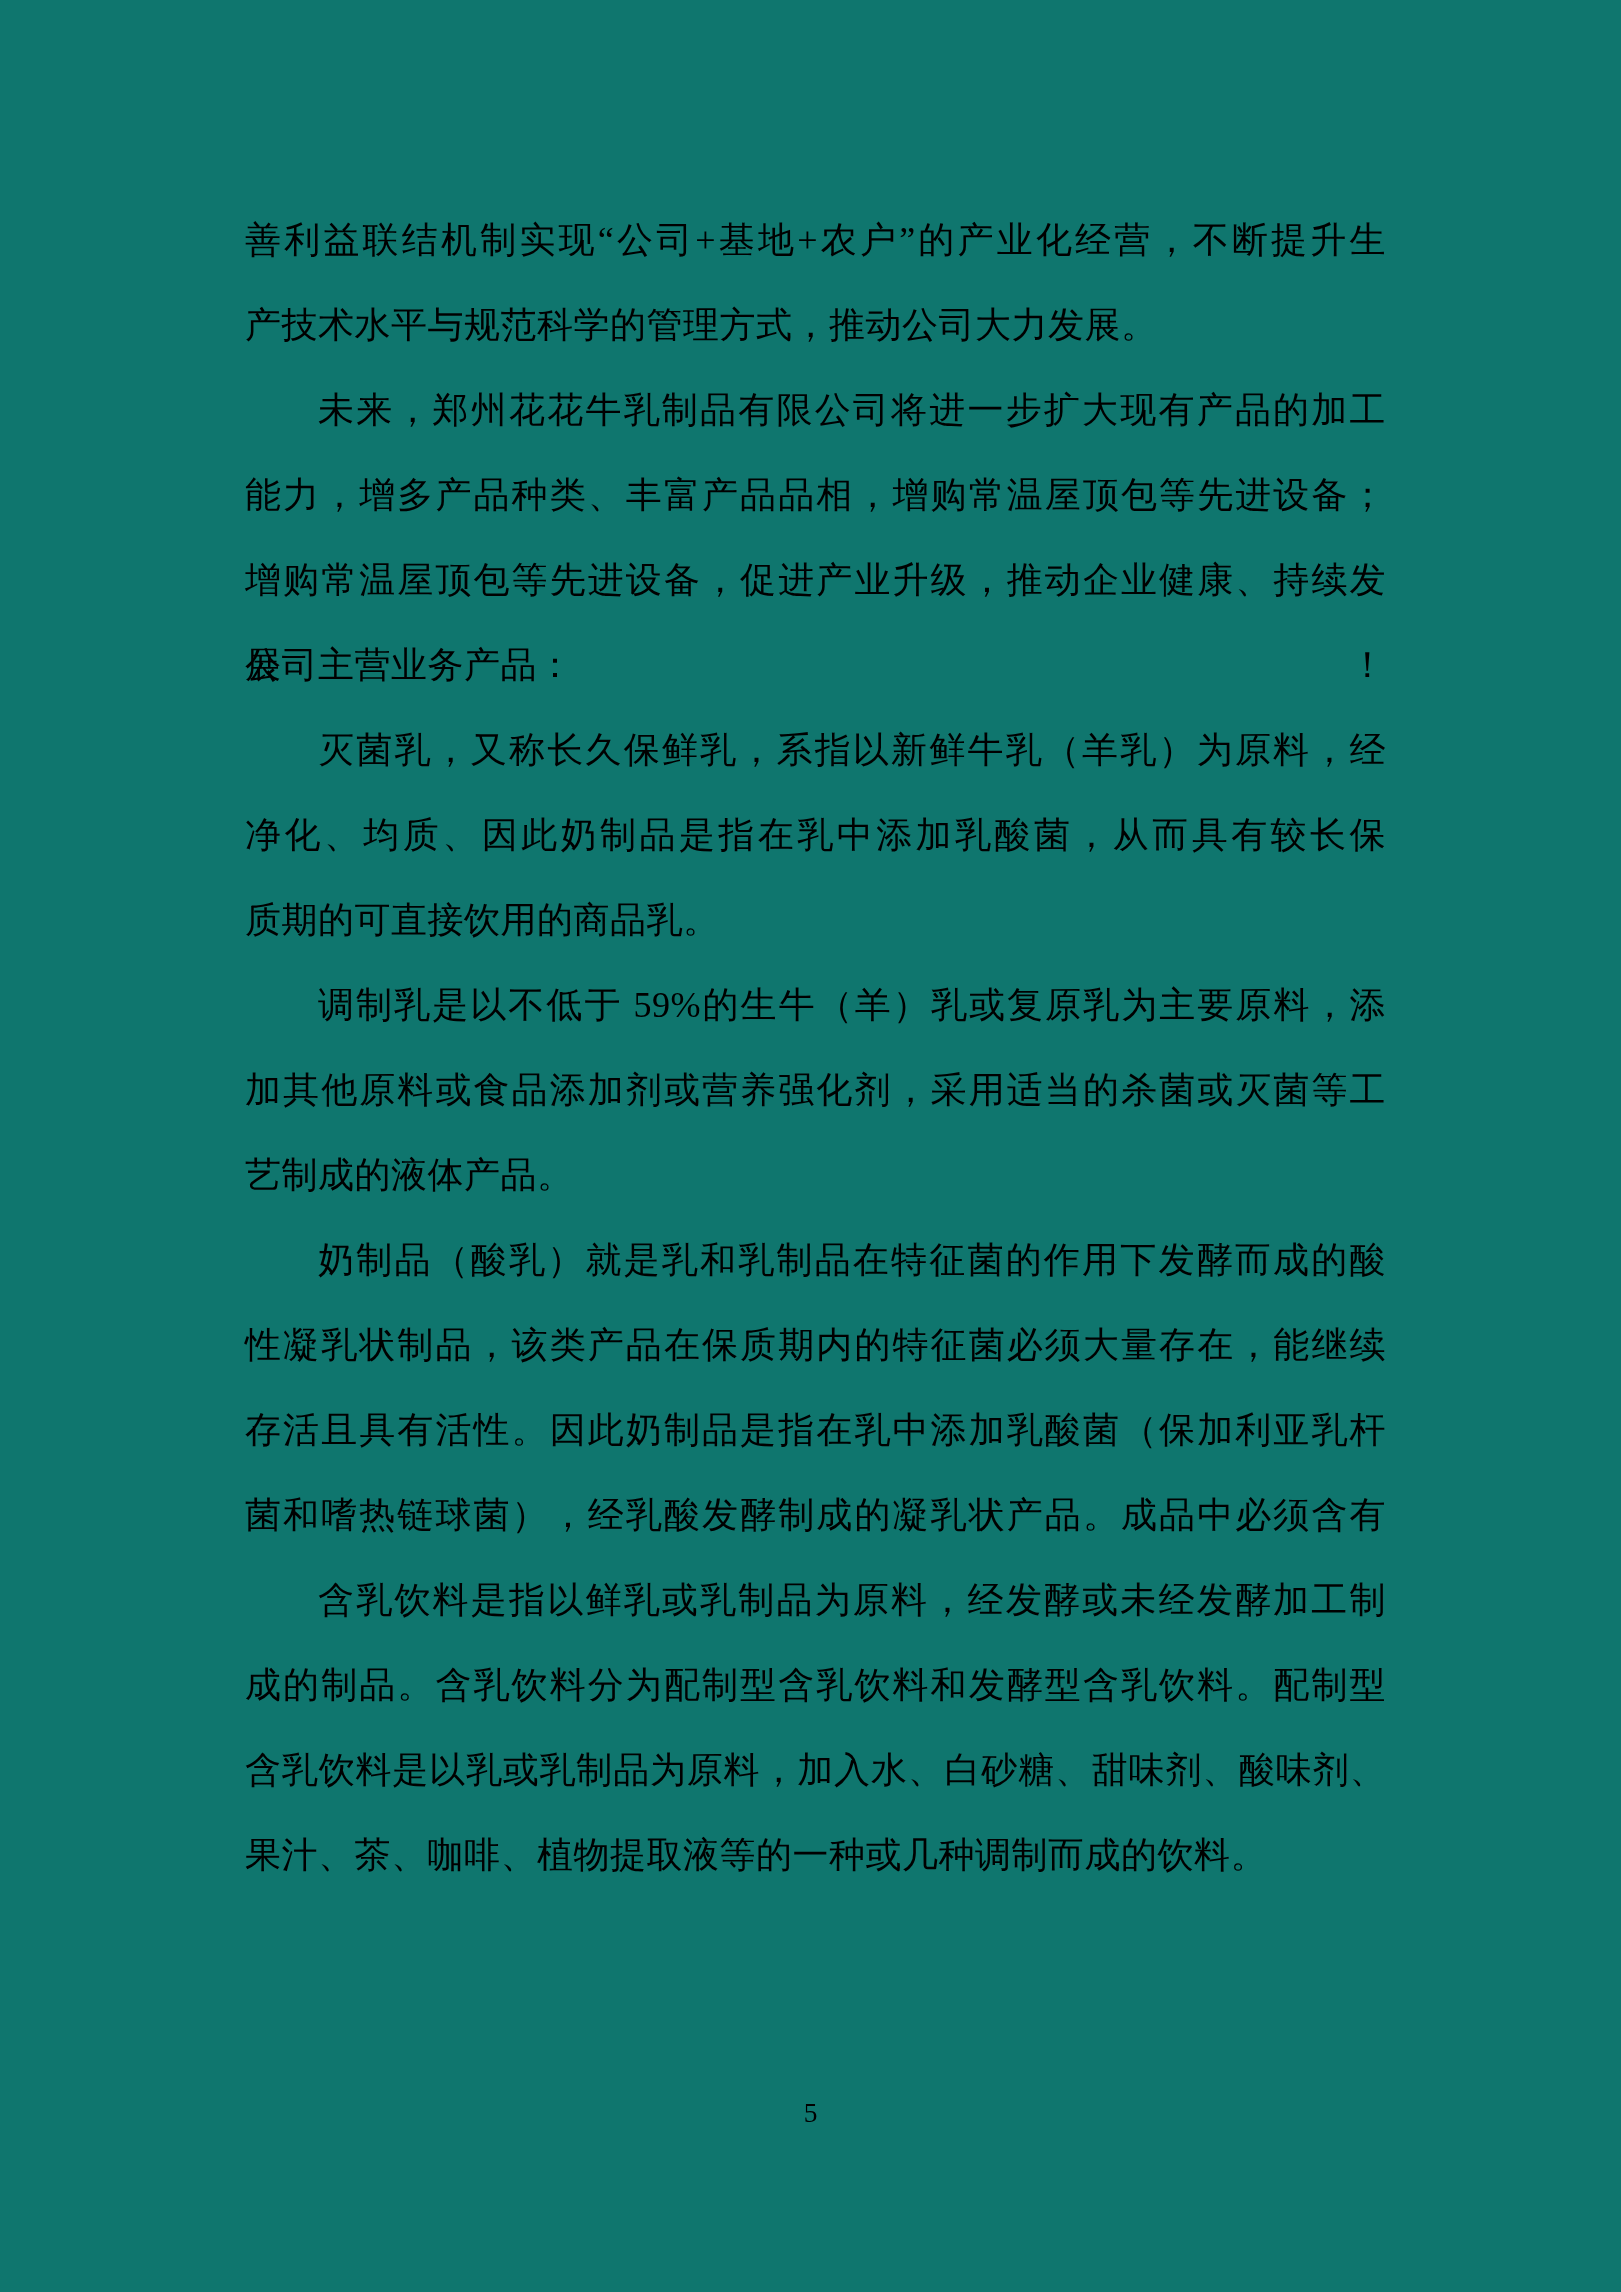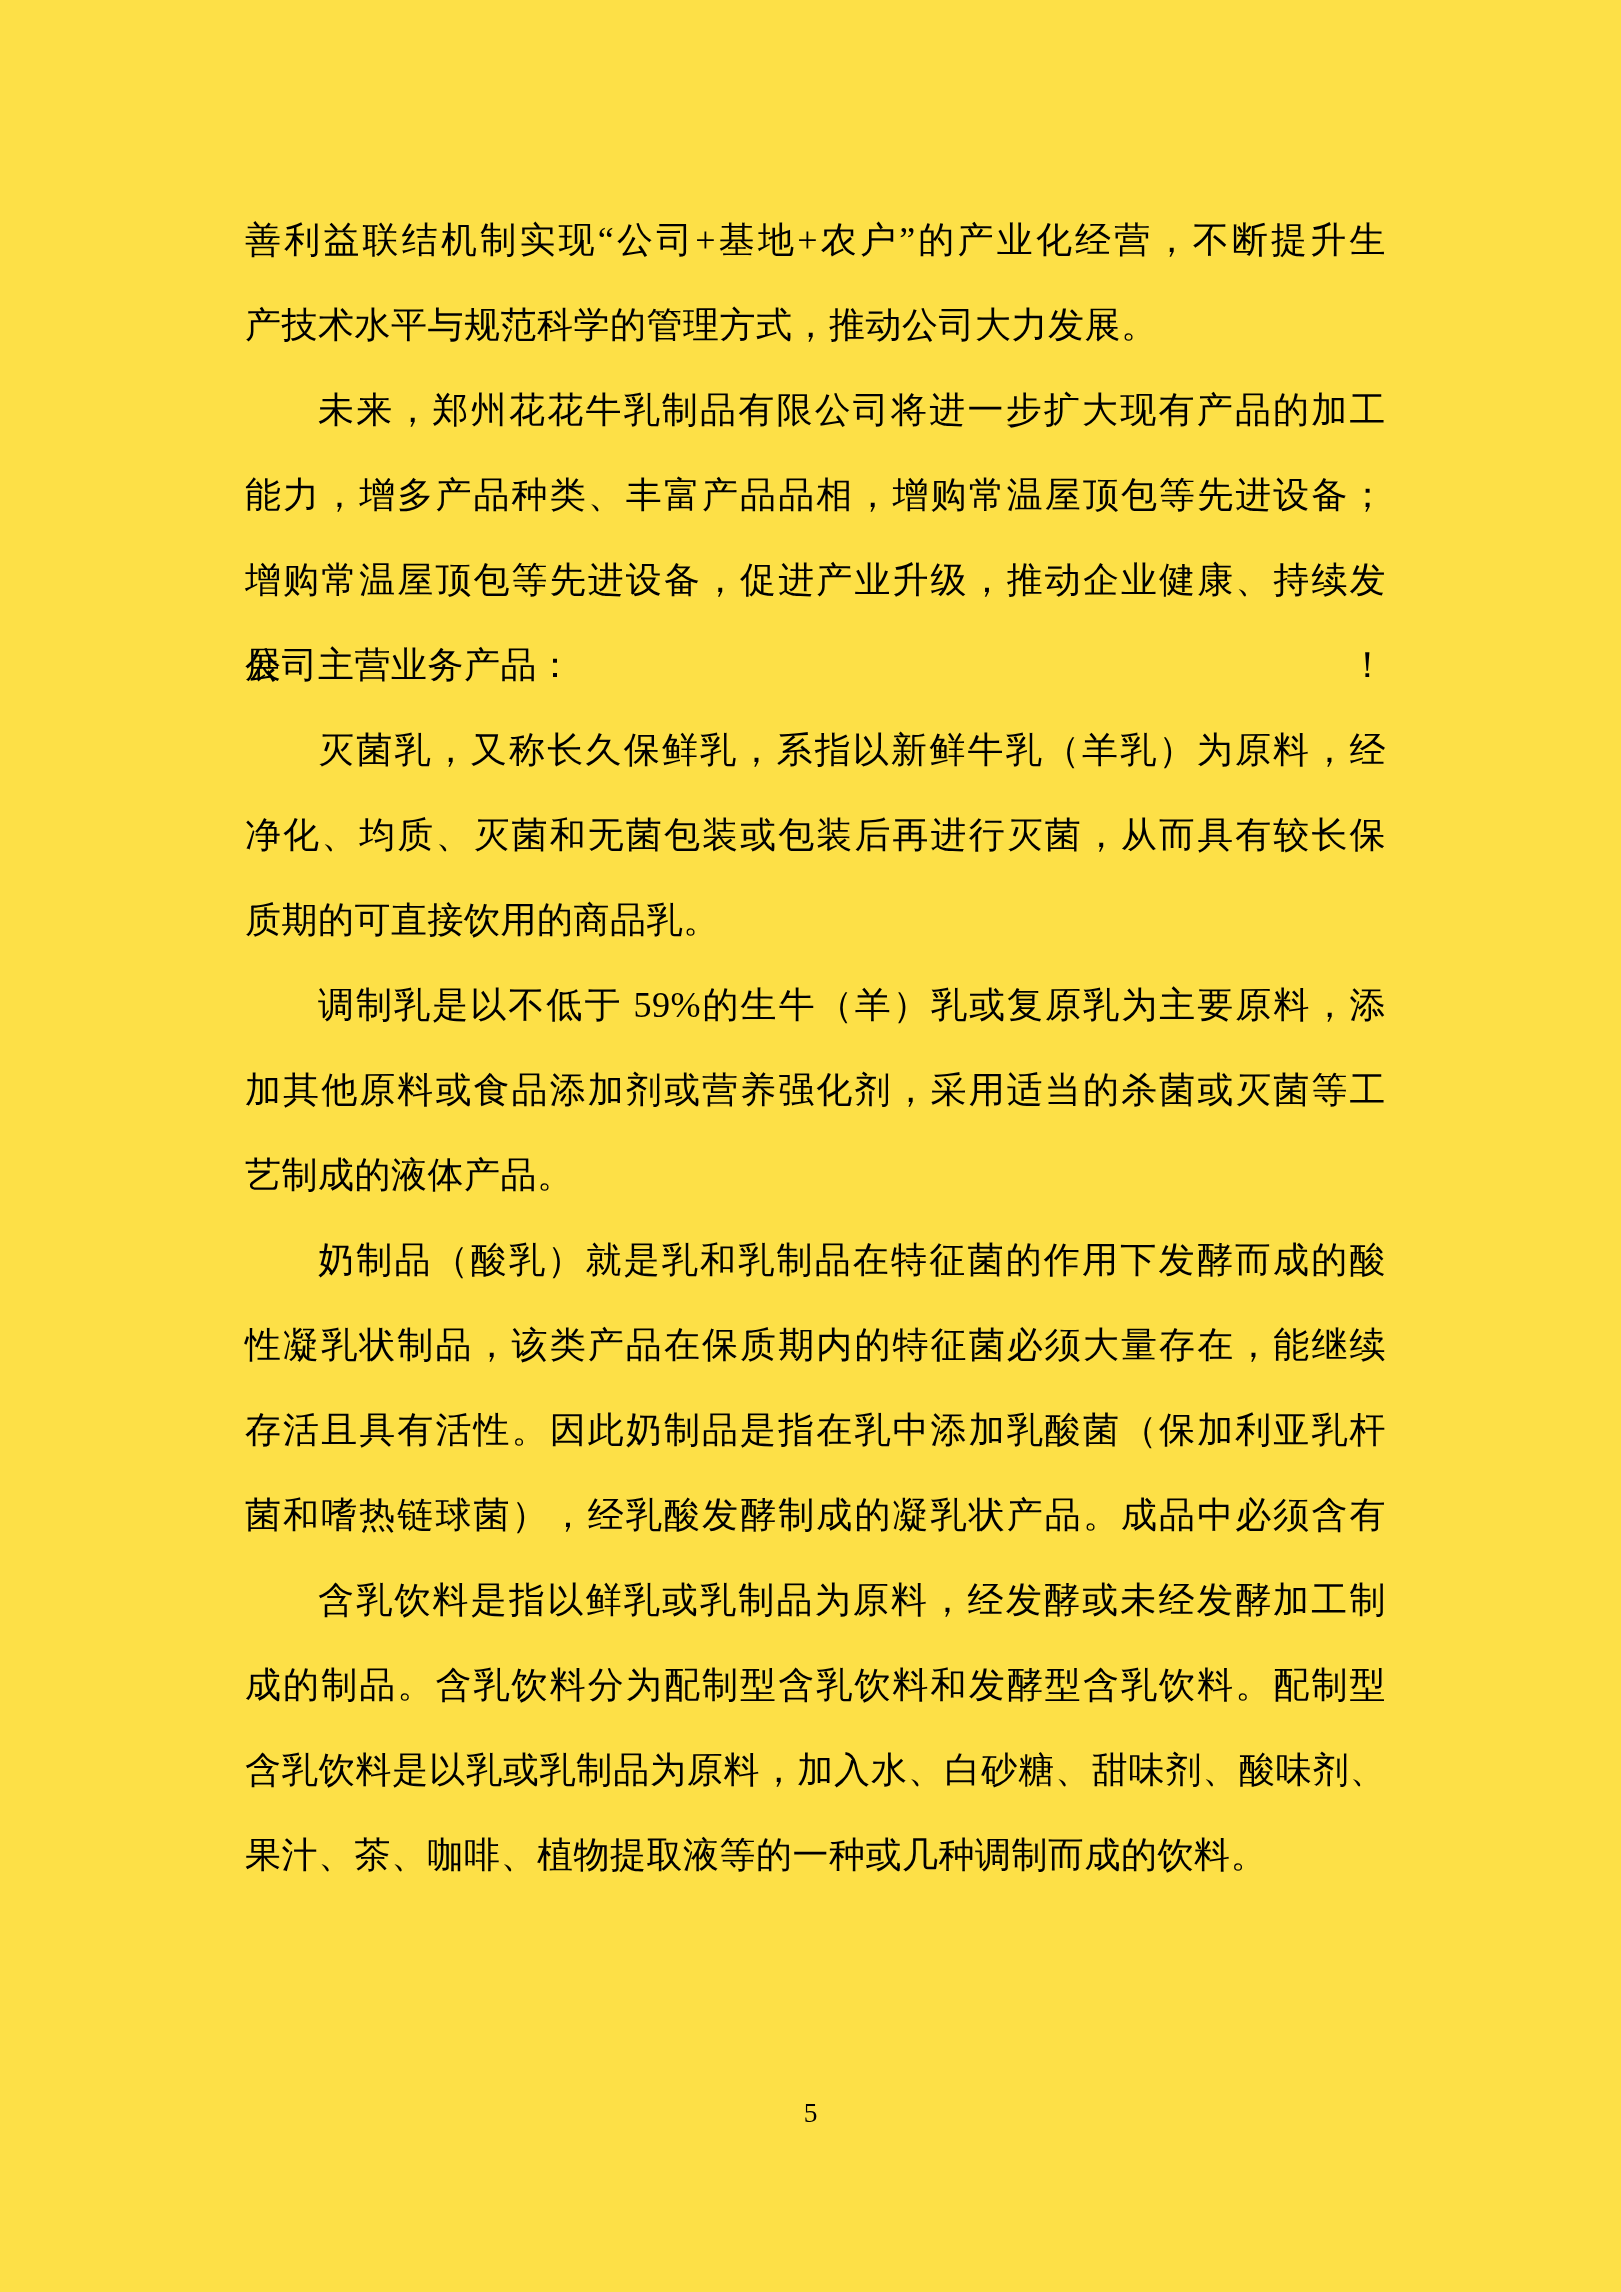--- a/index.html
+++ b/index.html
@@ -13,21 +13,21 @@
     position: relative;
     font-family: "Liberation Serif", "DejaVu Serif", serif;
     color: #000000;
     overflow: hidden;
   }
   .page {
     position: absolute;
     left: 0; top: 0;
     width: 1621px;
     height: 2293px;
-    background: #fde047;
+    background: #0f766e;
   }
   .content {
     position: absolute;
     left: 245px;
     top: 198px;
     width: 1141px;
   }
   .line {
     font-size: 36px;
     line-height: 85px;
@@ -71,21 +71,21 @@
 
     <div>
       <div class="line indent">未来，郑州花花牛乳制品有限公司将进一步扩大现有产品的加工</div>
       <div class="line">能力，增多产品种类、丰富产品品相，增购常温屋顶包等先进设备；</div>
       <div class="line">增购常温屋顶包等先进设备，促进产业升级，推动企业健康、持续发展！</div>
       <div class="line para-end">公司主营业务产品：</div>
     </div>
 
     <div>
       <div class="line indent">灭菌乳，又称长久保鲜乳，系指以新鲜牛乳（羊乳）为原料，经</div>
-      <div class="line">净化、均质、灭菌和无菌包装或包装后再进行灭菌，从而具有较长保</div>
+      <div class="line">净化、均质、因此奶制品是指在乳中添加乳酸菌，从而具有较长保</div>
       <div class="line para-end">质期的可直接饮用的商品乳。</div>
     </div>
 
     <div>
       <div class="line indent">调制乳是以不低于 59%的生牛（羊）乳或复原乳为主要原料，添</div>
       <div class="line">加其他原料或食品添加剂或营养强化剂，采用适当的杀菌或灭菌等工</div>
       <div class="line para-end">艺制成的液体产品。</div>
     </div>
 
     <div>

